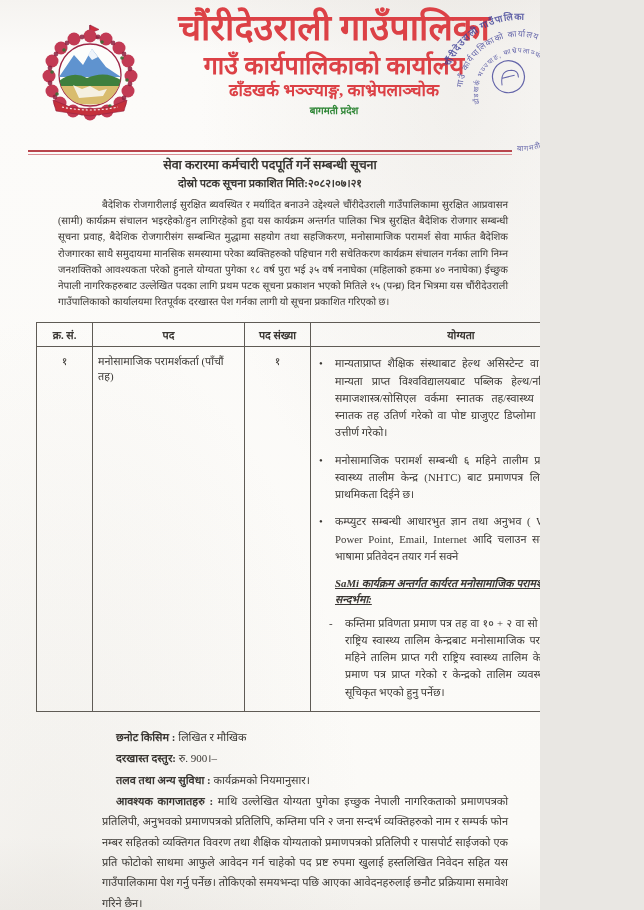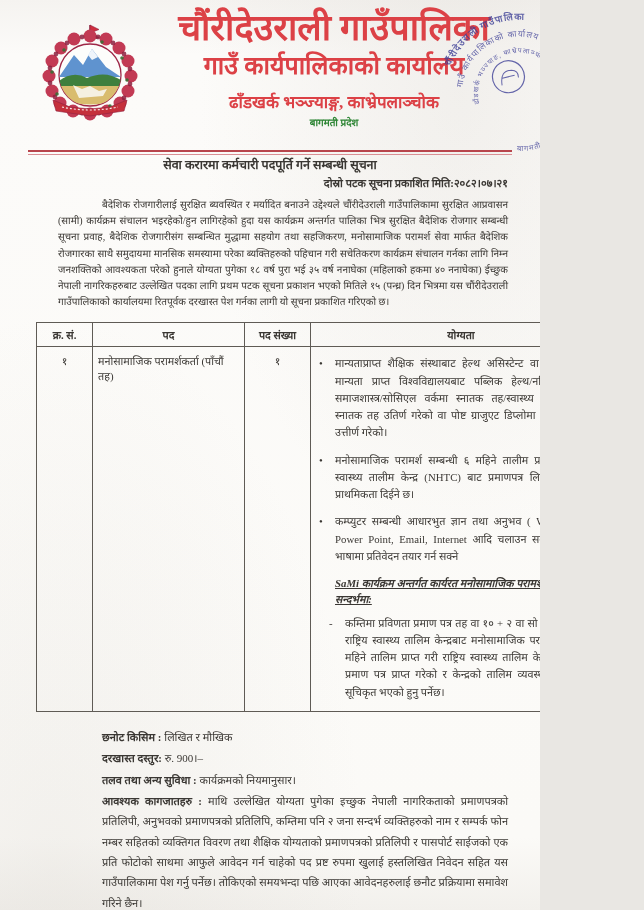--- a/index.html
+++ b/index.html
@@ -10,49 +10,49 @@
       radial-gradient(ellipse at 10% 95%, rgba(210,205,198,.22), transparent 45%),
       linear-gradient(180deg,#f5f3f0 0%,#fcfbf9 6%,#fbfaf7 92%,#f2f0ec 100%);
     font-family:"Liberation Serif","DejaVu Serif",serif;
     color:#3a3733;
   }
   
   .logo{position:absolute;left:40px;top:24px;width:100px;height:98px;}
   .head-text{position:absolute;left:126px;top:8px;width:416px;text-align:center;line-height:1.15;}
   .title{font-size:36px;font-weight:700;color:#dc4146;white-space:nowrap;}
   .office{font-size:25px;font-weight:700;color:#dc4146;margin-top:3px;}
-  .addr{font-size:17px;font-weight:700;color:#dc4146;margin-top:12px;}
+  .addr{font-size:17px;font-weight:700;color:#dc4146;margin-top:0;}
   .prov{font-size:10px;font-weight:700;color:#2f8636;margin-top:4px;}
   .stamp{position:absolute;left:428px;top:2px;width:180px;height:180px;opacity:.78;
          transform:rotate(-32deg);z-index:3;pointer-events:none;}
   .stamp text{font-family:"Liberation Serif","DejaVu Serif",serif;fill:#3c3e96;letter-spacing:1px;}
   .rule{position:absolute;left:28px;right:28px;top:150px;height:2px;
         border-top:2.5px solid #b8454c;border-bottom:1px solid #d98f94;}
   
   .content{position:absolute;top:156px;left:32px;right:32px;}
   .subject{text-align:center;font-weight:700;font-size:12.5px;}
-  .pubdate{text-align:right;font-weight:700;font-size:11px;margin-top:2px;}
+  .pubdate{text-align:center;font-weight:700;font-size:11px;margin-top:2px;}
   .bodypara{margin:7px 0 0;font-size:10px;line-height:1.62;text-align:justify;
             text-indent:44px;padding-left:26px;}
   
   table{border-collapse:collapse;width:576px;margin:12px 0 0 4px;font-size:10.8px;}
   th,td{border:1px solid #5f5b55;vertical-align:top;}
   th{font-weight:700;padding:4px 2px;text-align:center;}
   td{padding:6px 5px;}
   .c-center{text-align:center;}
   .qual{padding:8px 10px 8px 8px;}
   .qual ul{list-style:none;margin:0;padding:0;}
   .qual li{display:flex;margin-bottom:10px;line-height:1.6;text-align:justify;}
   .qual .mk{flex:0 0 16px;}
   .sami-head{font-weight:700;text-decoration:underline;margin:2px 0 7px 16px;line-height:1.5;font-style:italic;}
   .sami-item{display:flex;margin:0 0 2px 10px;line-height:1.6;text-align:justify;}
   .sami-item .mk{flex:0 0 16px;}
   
   .sections{margin:15px 0 0 70px;font-size:11px;line-height:1.85;}
-  .lbl{font-weight:700;}
+  .lbl{font-weight:700;margin-left:14px;}
   .sec{margin:0 0 1px;}
   .sec-par{margin:0 0 2px;text-align:justify;}
   .sec-block-head{font-weight:700;margin:10px 0 2px;}
 </style>
 </head>
 <body>
 
 <div class="page">
 
   <div class="logo">

